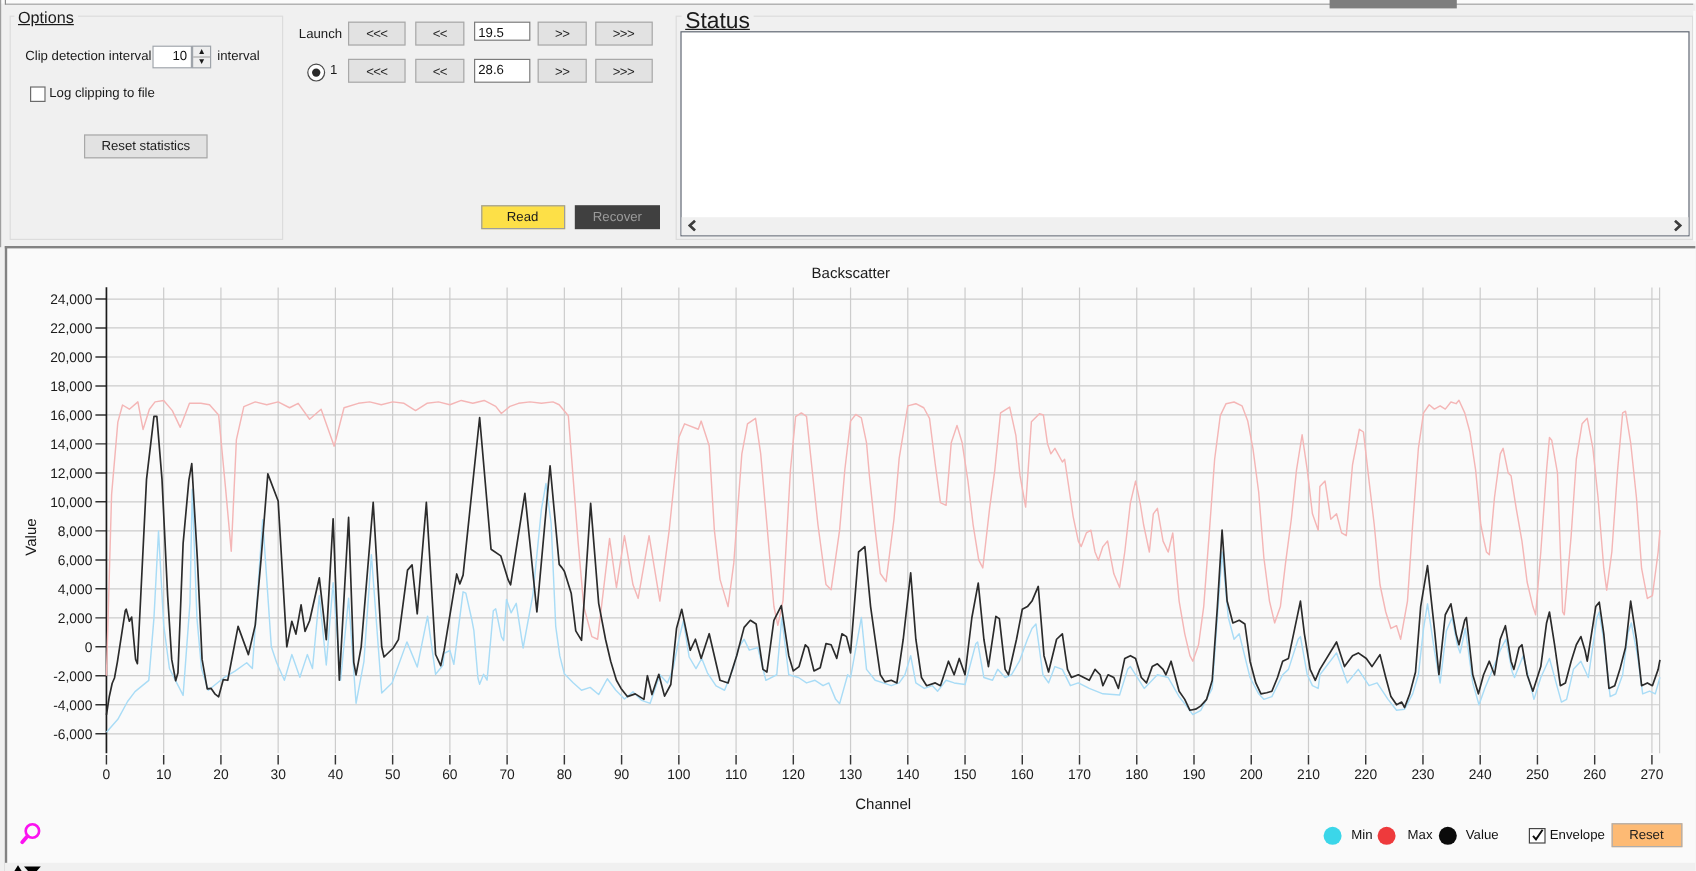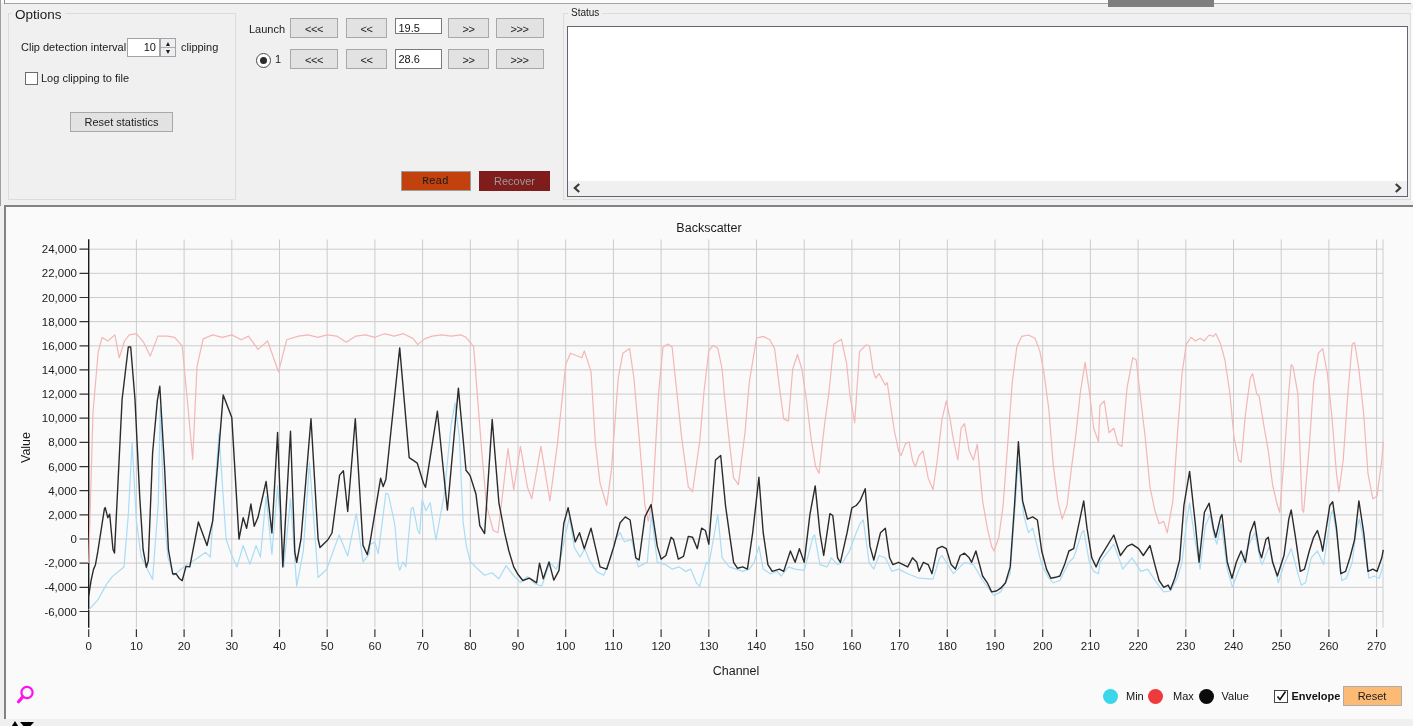--- a/index.html
+++ b/index.html
@@ -1,20 +1,20 @@
 <!DOCTYPE html>
 <html><head>
 <meta charset="utf-8">
 <style>
 * { margin:0; padding:0; box-sizing:border-box; }
 html,body { width:1413px; height:726px; overflow:hidden; }
 body { font-family:"Liberation Sans", sans-serif; background:#f0f0f0; position:relative; font-size:11px; color:#111; }
 .abs { position:absolute; }
 .groupbox { border:1px solid #dcdcdc; position:absolute; }
-.grouplabel { position:absolute; background:#f0f0f0; padding:0 3px; color:#1b1b1b; }
+.grouplabel { position:absolute; background:#f0f0f0; padding:0 3px; color:#1b1b1b;text-decoration:underline; }
 .btn { position:absolute; background:#e2e2e2; border:1px solid #a8a8a8; color:#1c1c1c; text-align:center; }
 .fld { position:absolute; background:#ffffff; border:1px solid #7a7a7a; color:#111; }
 </style>
 </head>
 <body>
 
 <div class="abs" style="left:0;top:0;width:1413px;height:2.5px;background:#fbfbfb;"></div>
 <div class="abs" style="left:5px;top:2.5px;width:1406px;height:1px;background:#a5a5a5;"></div>
 <div class="abs" style="left:4px;top:0;width:1px;height:4px;background:#8a8a8a;"></div>
 <div class="abs" style="left:1108px;top:0;width:106px;height:7px;background:#7e7e7e;"></div>
@@ -22,46 +22,46 @@
 <div class="abs" style="left:0;top:0;width:1px;height:206px;background:#9f9f9f;"></div>
 
 <div class="groupbox" style="left:8px;top:13px;width:228px;height:187px;"></div>
 <div class="grouplabel" style="left:12px;top:7px;font-size:13.5px;">Options</div>
 <div class="abs" style="left:21px;top:41px;color:#1b1b1b;">Clip detection interval</div>
 <div class="fld" style="left:127px;top:38px;width:33px;height:19px;text-align:right;line-height:17px;padding-right:3px;border-color:#9fa4aa;">10</div>
 <div class="abs" style="left:160px;top:38px;width:16px;height:19px;border:1px solid #9fa4aa;background:#eeeeee;">
   <div style="height:9px;border-bottom:1px solid #ababab;text-align:center;font-size:7px;line-height:9px;color:#1a1a1a;">▲</div>
   <div style="height:8px;text-align:center;font-size:7px;line-height:8px;color:#1a1a1a;">▼</div>
 </div>
-<div class="abs" style="left:181px;top:41px;color:#1b1b1b;">clipping</div>
+<div class="abs" style="left:181px;top:41px;color:#1b1b1b;">interval</div>
 <div class="abs" style="left:25px;top:72px;width:13px;height:13px;background:#fff;border:1px solid #6b6b6b;"></div>
 <div class="abs" style="left:41px;top:72px;color:#1b1b1b;">Log clipping to file</div>
 <div class="btn" style="left:70px;top:112px;width:103px;height:20px;line-height:18px;font-size:11px;">Reset statistics</div>
 
 <div class="abs" style="left:249px;top:23px;width:36px;text-align:center;color:#1b1b1b;">Launch</div>
 <div class="btn" style="left:290px;top:18px;width:48px;height:20px;line-height:20px;font-size:11px;letter-spacing:-0.5px;">&lt;&lt;&lt;</div>
 <div class="btn" style="left:346px;top:18px;width:41px;height:20px;line-height:20px;font-size:11px;letter-spacing:-0.5px;">&lt;&lt;</div>
 <div class="fld" style="left:394.5px;top:18px;width:47px;height:16px;line-height:19px;padding-left:3px;">19.5</div>
 <div class="btn" style="left:448px;top:18px;width:41px;height:20px;line-height:20px;font-size:11px;letter-spacing:-0.5px;">&gt;&gt;</div>
 <div class="btn" style="left:495.5px;top:18px;width:48px;height:20px;line-height:20px;font-size:11px;letter-spacing:-0.5px;">&gt;&gt;&gt;</div>
 
 <div class="abs" style="left:256px;top:53px;width:15px;height:15px;border:1.5px solid #4a4a4a;border-radius:50%;background:#fff;"></div>
 <div class="abs" style="left:260px;top:57px;width:7px;height:7px;border-radius:50%;background:#2b2b2b;"></div>
 <div class="abs" style="left:275px;top:53px;color:#1b1b1b;">1</div>
 <div class="btn" style="left:290px;top:48.5px;width:48px;height:20px;line-height:20px;font-size:11px;letter-spacing:-0.5px;">&lt;&lt;&lt;</div>
 <div class="btn" style="left:346px;top:48.5px;width:41px;height:20px;line-height:20px;font-size:11px;letter-spacing:-0.5px;">&lt;&lt;</div>
 <div class="fld" style="left:394.5px;top:48.5px;width:47px;height:20px;line-height:19px;padding-left:3px;">28.6</div>
 <div class="btn" style="left:448px;top:48.5px;width:41px;height:20px;line-height:20px;font-size:11px;letter-spacing:-0.5px;">&gt;&gt;</div>
 <div class="btn" style="left:495.5px;top:48.5px;width:48px;height:20px;line-height:20px;font-size:11px;letter-spacing:-0.5px;">&gt;&gt;&gt;</div>
 
-<div class="btn" style="left:400.5px;top:170.5px;width:70px;height:20px;line-height:18px;background:#c2410c;border-color:#9d9d9d;font-family:Liberation Mono, monospace;">Read</div>
-<div class="abs" style="left:479px;top:170.5px;width:71px;height:20px;line-height:20px;background:#7f1d1d;color:#9b9b9b;text-align:center;">Recover</div>
+<div class="btn" style="left:400.5px;top:170.5px;width:70px;height:20px;line-height:18px;background:#fde047;border-color:#9d9d9d;">Read</div>
+<div class="abs" style="left:479px;top:170.5px;width:71px;height:20px;line-height:20px;background:#404040;color:#9b9b9b;text-align:center;">Recover</div>
 
 <div class="groupbox" style="left:563px;top:13px;width:848px;height:187px;"></div>
-<div class="grouplabel" style="left:568px;top:7px;font-size:10px;">Status</div>
+<div class="grouplabel" style="left:568px;top:7px;font-size:19px;">Status</div>
 <div class="abs" style="left:567px;top:26px;width:841px;height:171px;background:#ffffff;border:1px solid #5f6672;"></div>
 <div class="abs" style="left:568px;top:180.5px;width:839px;height:15.5px;background:#f0f0f0;"></div>
 <svg class="abs" style="left:573px;top:183px;" width="8" height="10" viewBox="0 0 8 10">
     <path d="M6.2 1 L1.8 5 L6.2 9" fill="none" stroke="#3c3c3c" stroke-width="2.2"></path>
   </svg>
 <svg class="abs" style="left:1394px;top:183px;" width="8" height="10" viewBox="0 0 8 10">
     <path d="M1.8 1 L6.2 5 L1.8 9" fill="none" stroke="#3c3c3c" stroke-width="2.2"></path>
   </svg>
 
 <div class="abs" style="left:1411px;top:9px;width:2px;height:192px;background:#fbfbfb;"></div>
@@ -135,18 +135,18 @@
 <div class="abs" style="left:1102.5px;top:688.5px;width:15px;height:15px;border-radius:50%;background:#3bd6e9;"></div>
 <div class="abs" style="left:1126px;top:690px;color:#111;text-align:center;">Min</div>
 <div class="abs" style="left:1148px;top:688.5px;width:15px;height:15px;border-radius:50%;background:#ee3a3c;"></div>
 <div class="abs" style="left:1173px;top:690px;color:#111;text-align:center;">Max</div>
 <div class="abs" style="left:1198.5px;top:688.5px;width:15px;height:15px;border-radius:50%;background:#0b0b0b;"></div>
 <div class="abs" style="left:1221.5px;top:690px;color:#111;">Value</div>
 <div class="abs" style="left:1274px;top:689.5px;width:13.5px;height:13.5px;background:#fff;border:1.4px solid #454545;"></div>
 <svg class="abs" style="left:1275px;top:690px;" width="13" height="13" viewBox="0 0 13 13">
     <path d="M2.5 6.5 L5 9.5 L10.5 1.5" fill="none" stroke="#111" stroke-width="1.6"></path>
   </svg>
-<div class="abs" style="left:1291.5px;top:690px;color:#111;font-weight:bold;">Envelope</div>
+<div class="abs" style="left:1291.5px;top:690px;color:#111;">Envelope</div>
 <div class="btn" style="left:1342.5px;top:685.5px;width:59px;height:20.5px;line-height:18px;background:#fdba74;border-color:#adadad;">Reset</div>
 
 <div class="abs" style="left:4px;top:718.5px;width:1409px;height:7.5px;background:#f0f0f0;"></div>
 <div class="abs" style="left:10px;top:721px;width:0;height:0;border-left:5px solid transparent;border-right:5px solid transparent;border-bottom:8px solid #000;"></div>
 <div class="abs" style="left:20px;top:722px;width:0;height:0;border-left:7px solid transparent;border-right:7px solid transparent;border-top:8px solid #000;"></div>
 
 </body></html>

